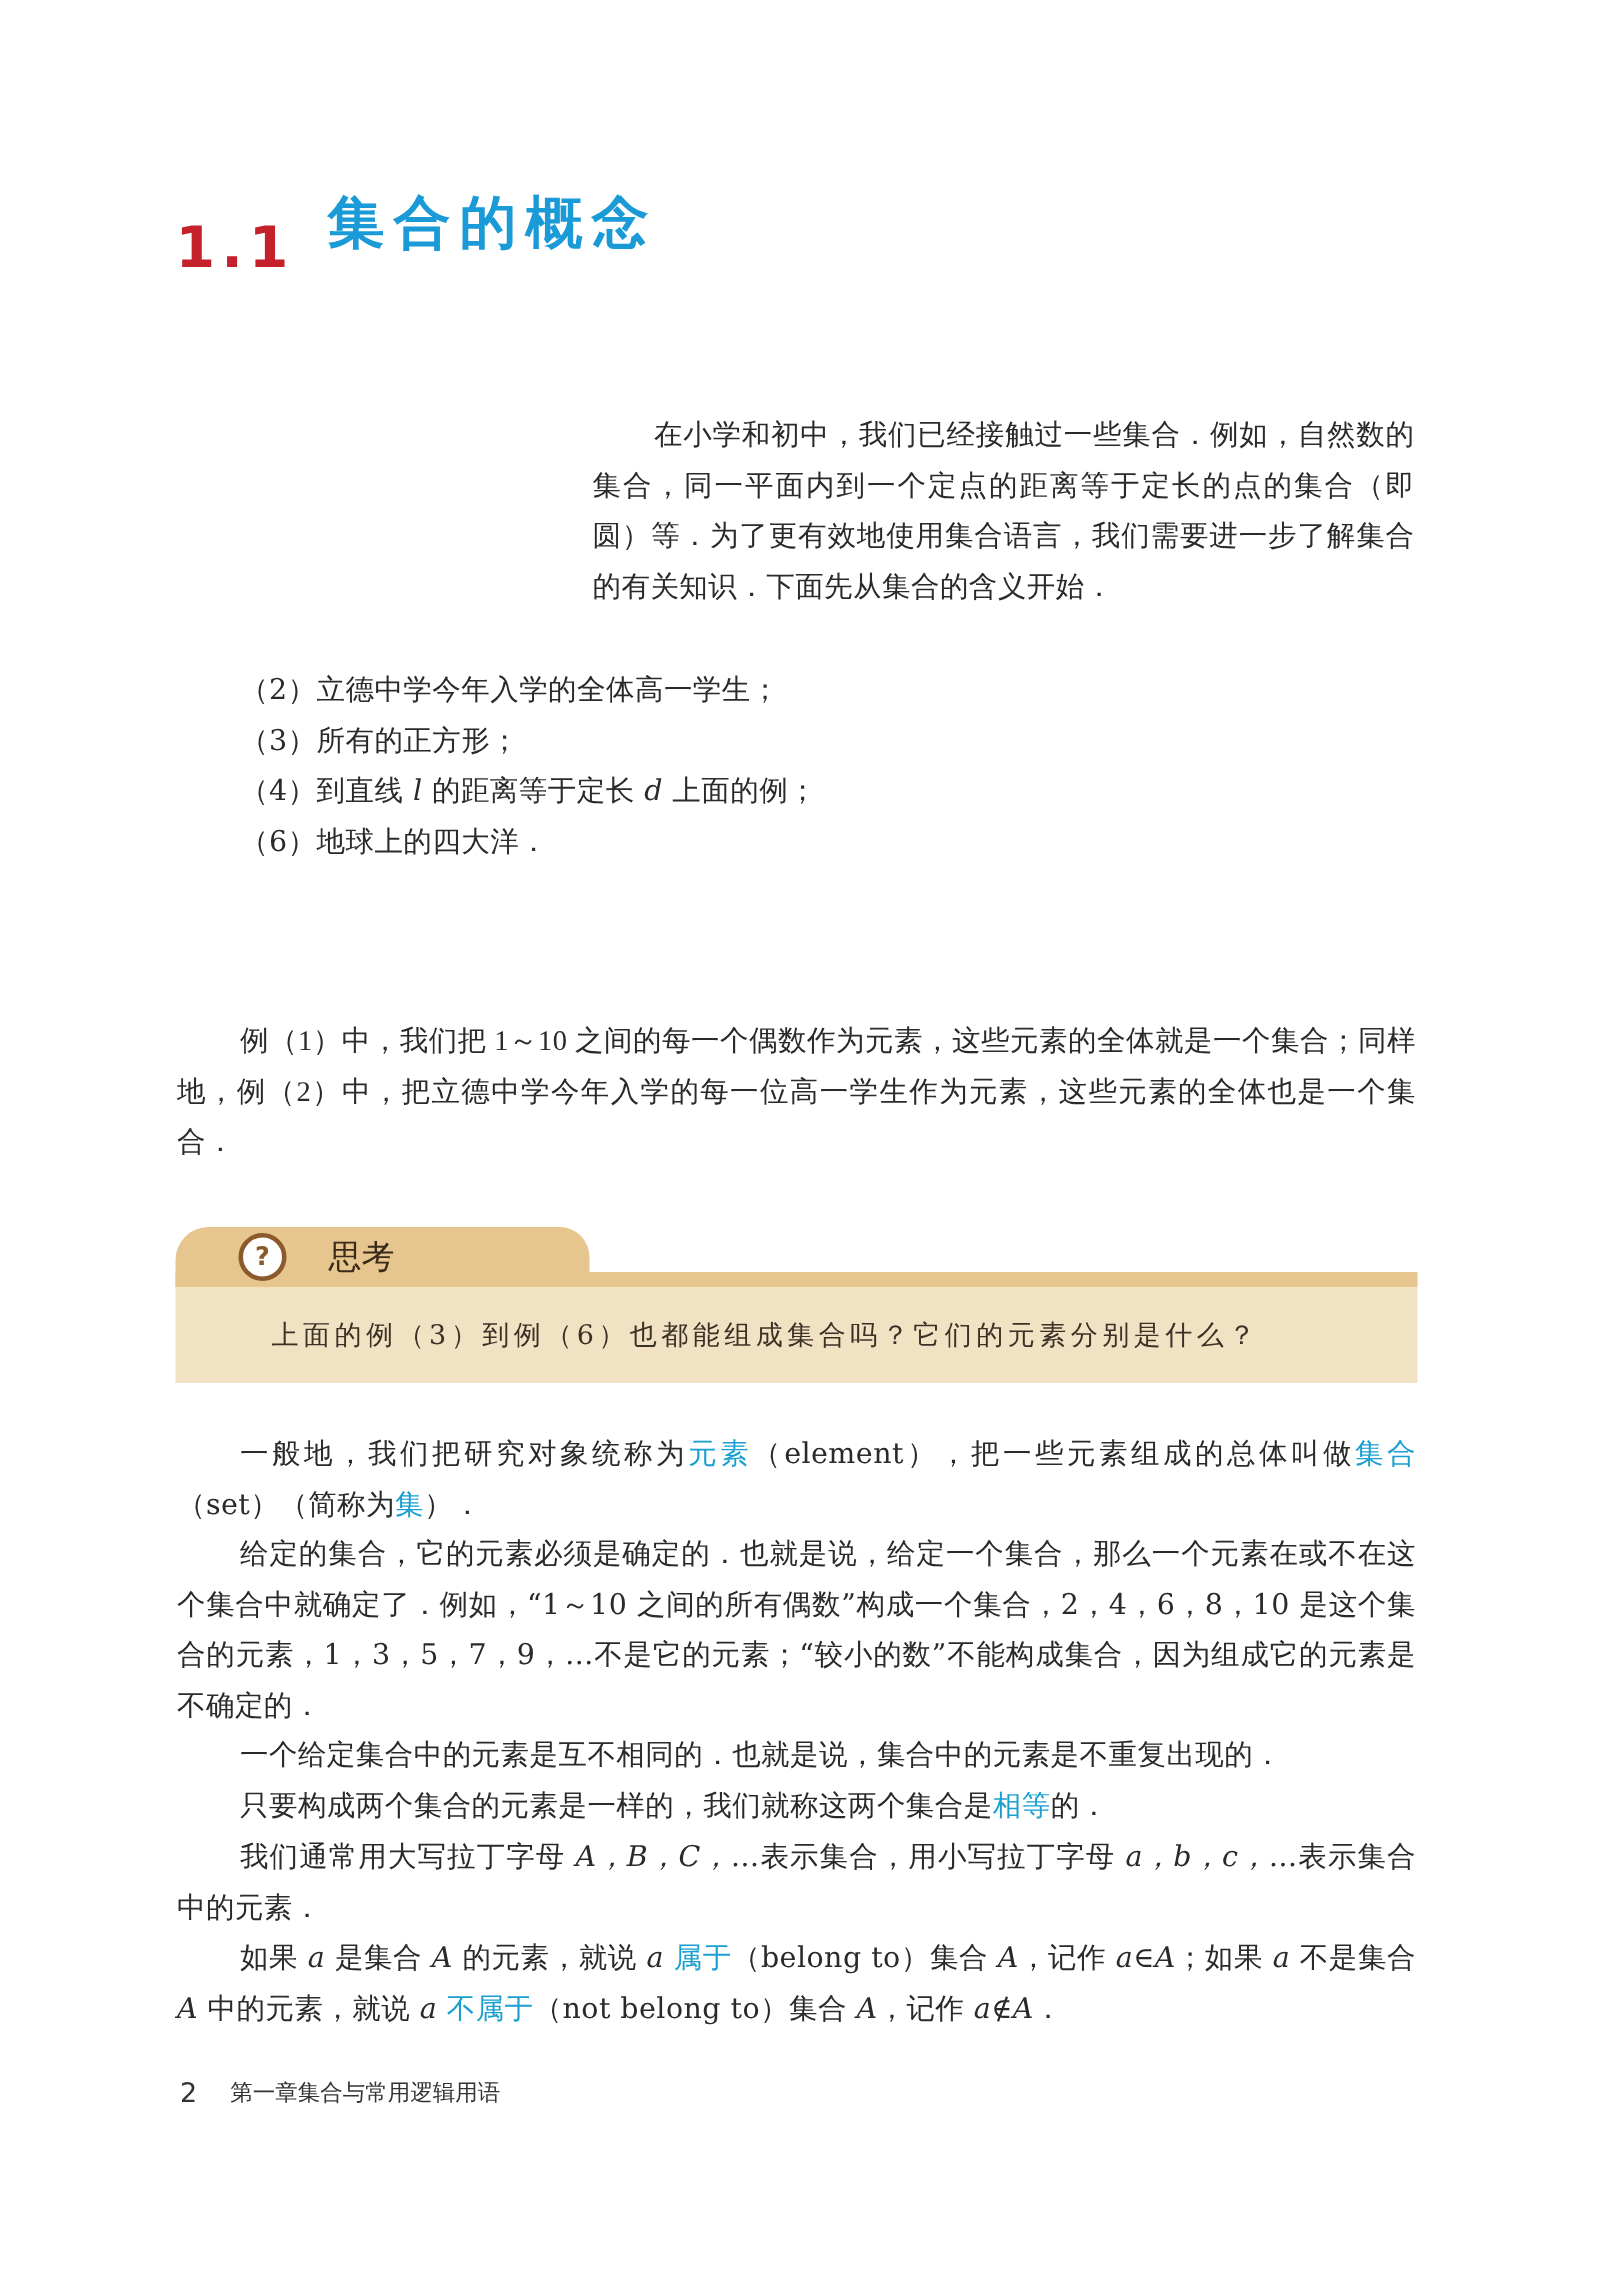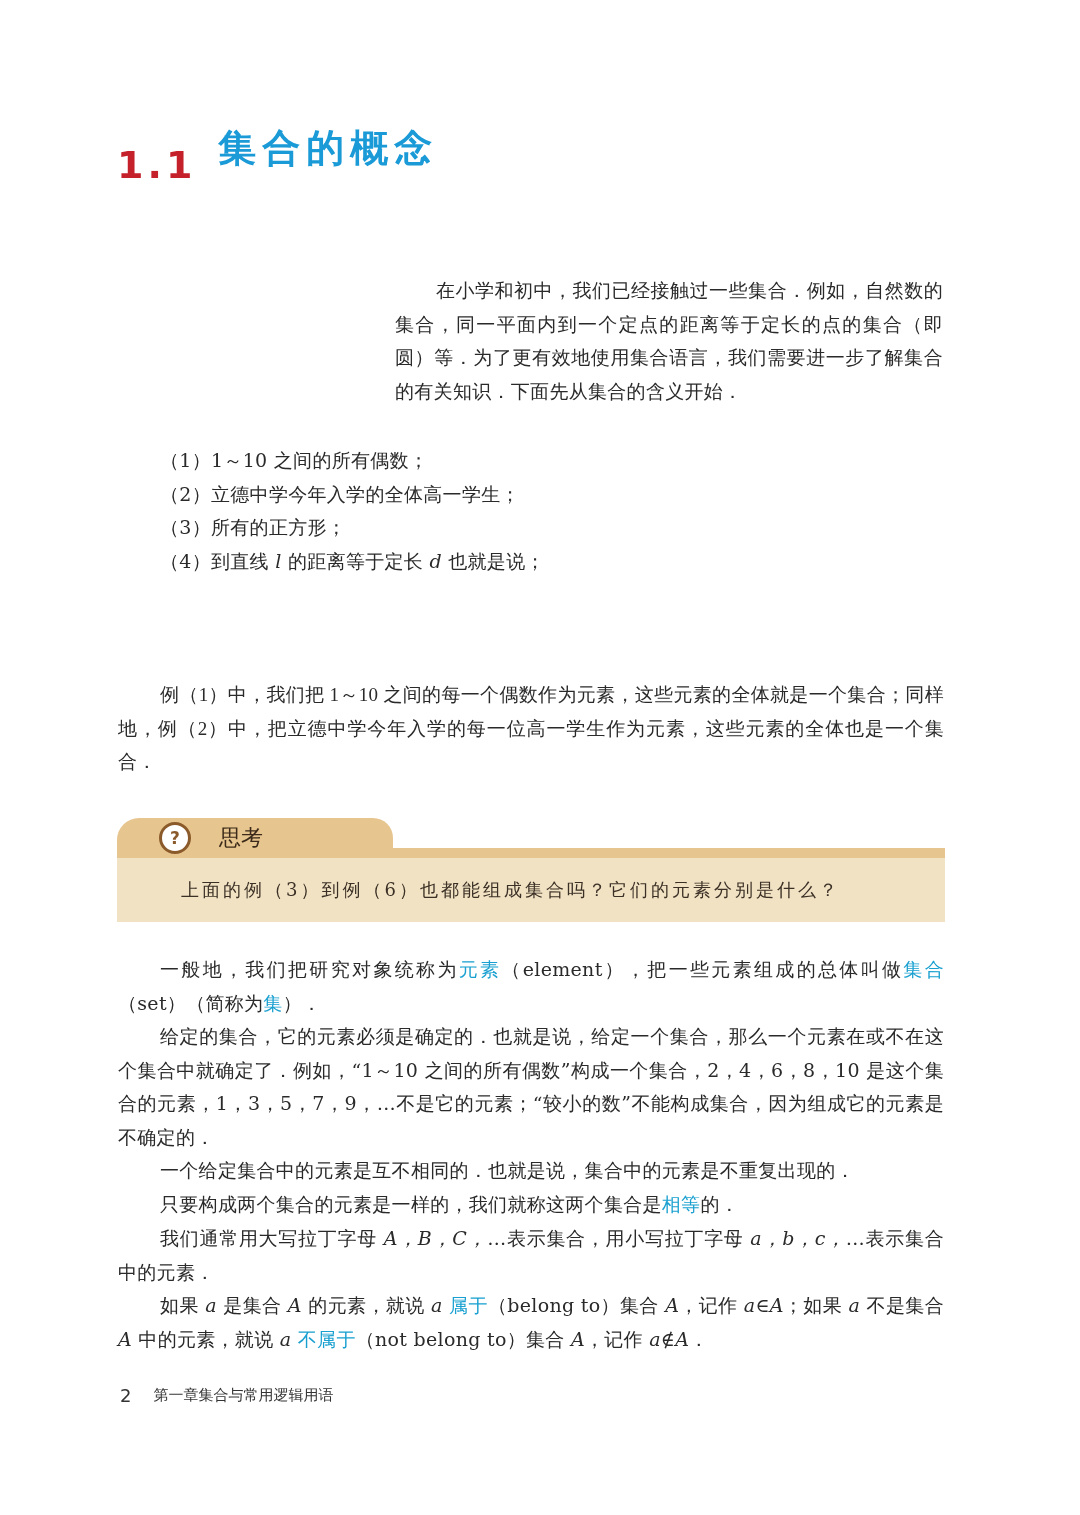--- a/index.html
+++ b/index.html
@@ -156,24 +156,24 @@
 <body>
 
 <div class="page-title">
   <span class="title-num">1.1</span>
   <span class="title-text">集合的概念</span>
 </div>
 
 <p class="p intro">在小学和初中，我们已经接触过一些集合．例如，自然数的集合，同一平面内到一个定点的距离等于定长的点的集合（即圆）等．为了更有效地使用集合语言，我们需要进一步了解集合的有关知识．下面先从集合的含义开始．</p>
 
 <div class="p examples">
-  <span class="line"><span>（1）</span><span>1～10 之间的所有偶数；</span></span>
   <span class="line"><span>（2）</span><span>立德中学今年入学的全体高一学生；</span></span>
   <span class="line"><span>（3）</span><span>所有的正方形；</span></span>
-  <span class="line"><span>（4）</span><span>到直线 </span><span class="math">l</span><span> 的距离等于定长 </span><span class="math">d</span><span> 也就是说；</span></span>
+  <span class="line"><span>（4）</span><span>到直线 </span><span class="math">l</span><span> 的距离等于定长 </span><span class="math">d</span><span> 上面的例；</span></span>
+  <span class="line"><span>（6）</span><span>地球上的四大洋．</span></span>
 </div>
 
 <p class="p body-block indent" style="top:678px;font-family:Liberation Serif, serif;">例（1）中，我们把 1～10 之间的每一个偶数作为元素，这些元素的全体就是一个集合；同样地，例（2）中，把立德中学今年入学的每一位高一学生作为元素，这些元素的全体也是一个集合．</p>
 
 <div class="think">
   <div class="think-bar"></div>
   <div class="think-tab">
     <span class="q-icon">?</span>
     <span class="think-label">思考</span>
   </div>

